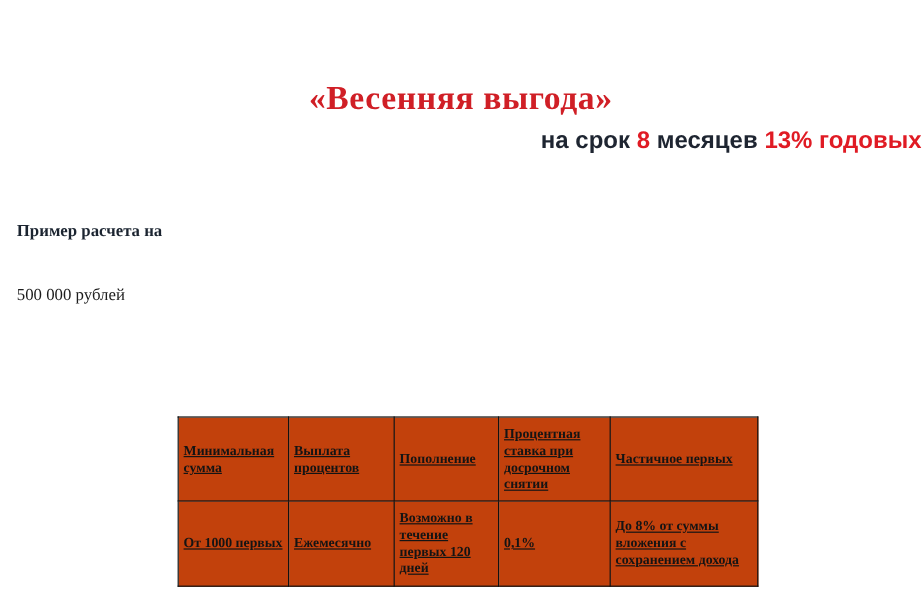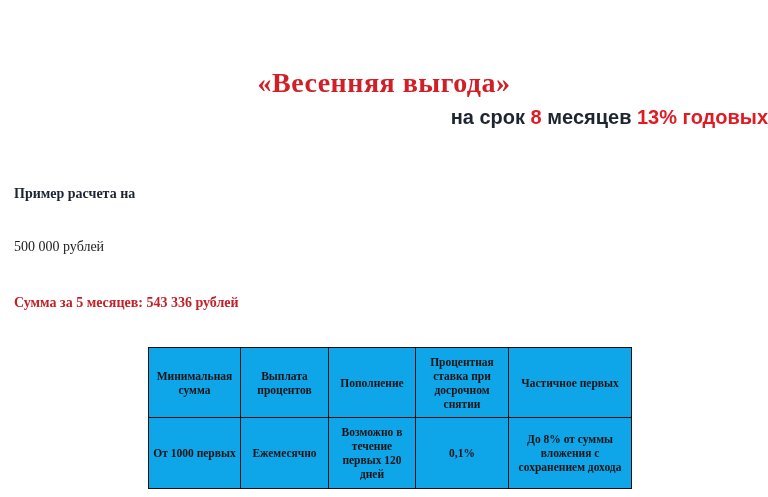--- a/index.html
+++ b/index.html
@@ -90,46 +90,46 @@
     table-layout: fixed;
     font-family: "Liberation Serif", serif;
   }
   .terms-table th,
   .terms-table td {
     border: 1px solid #111111;
     font-weight: bold;
     font-size: 11.5px;
     line-height: 14px;
     color: #141414;
-    text-align: center;
+    text-align: left;
     vertical-align: middle;
     padding: 3px 4px;
-    background: #0ea5e9;
+    background: #c2410c;
     word-wrap: break-word;
+    text-decoration: underline;
   }
   .terms-table thead tr { height: 70px; }
   .terms-table tbody tr { height: 71px; }
 </style>
 </head>
 <body>
 
 <div class="canvas">
 
   <div class="doc-title">«Весенняя выгода»</div>
 
   <div class="doc-subtitle">
     <span>на срок </span><span class="red">8</span><span> месяцев </span><span class="red">13% годовых</span>
   </div>
 
   <div class="example-label">Пример расчета на</div>
 
   <div class="example-amount">500 000 рублей</div>
 
 
-  <div class="example-total">Сумма за 5 месяцев: 543 336 рублей</div>
 
   <table class="terms-table">
     <colgroup>
       <col style="width:92px">
       <col style="width:88px">
       <col style="width:87px">
       <col style="width:93px">
       <col style="width:123px">
     </colgroup>
     <thead>

